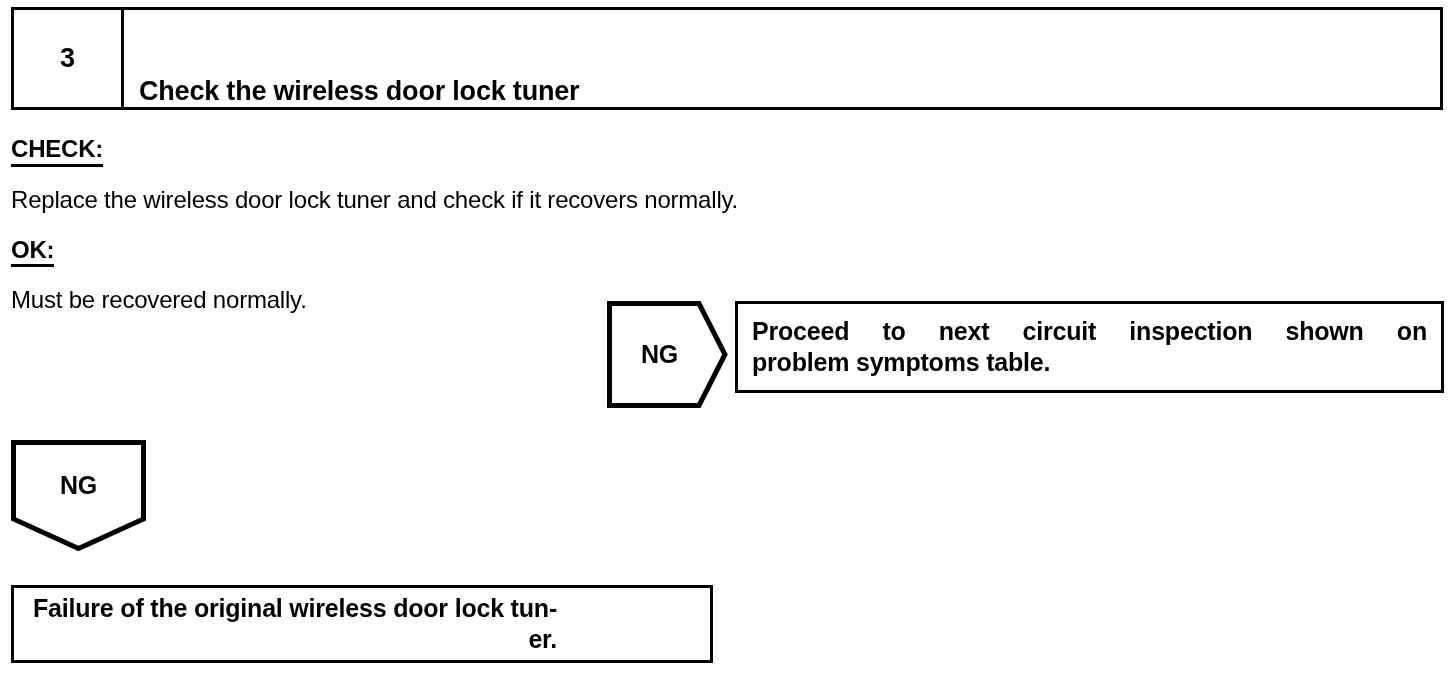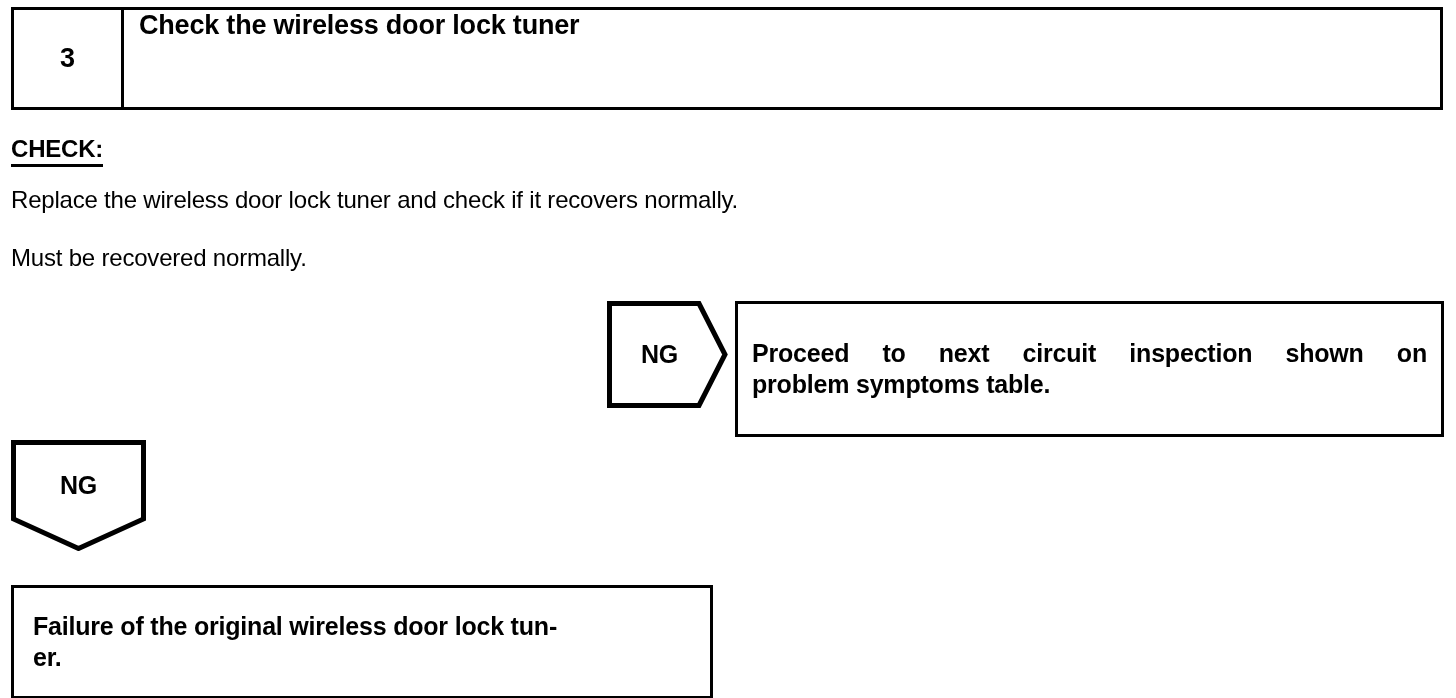--- a/index.html
+++ b/index.html
@@ -37,21 +37,21 @@
     justify-content: center;
   }
   .step-number {
     font-size: 27px;
     font-weight: bold;
     letter-spacing: 0px;
   }
   .step-title-cell {
     flex: 1;
     display: flex;
-    align-items: flex-start;
+    align-items: flex-end;
     padding-left: 15px;
     box-sizing: border-box;
   }
   .step-title {
     font-size: 27px;
     font-weight: bold;
     letter-spacing: -0.2px;
   }
 
   
@@ -108,21 +108,21 @@
     letter-spacing: -0.2px;
     pointer-events: none;
   }
 
   
   .proceed-box {
     position: absolute;
     left: 735px;
     top: 301px;
     width: 709px;
-    height: 136px;
+    height: 92px;
     border: 3px solid #000;
     box-sizing: border-box;
     display: flex;
     align-items: center;
   }
   .proceed-text {
     padding: 0 14px 0 14px;
     font-size: 25px;
     font-weight: bold;
     line-height: 1.24;
@@ -164,25 +164,26 @@
     letter-spacing: -0.2px;
     pointer-events: none;
   }
 
   
   .failure-box {
     position: absolute;
     left: 11px;
     top: 585px;
     width: 702px;
-    height: 114px;
+    height: 78px;
     border: 3px solid #000;
     box-sizing: border-box;
     display: flex;
     align-items: center;
+    text-align: right;
   }
   .failure-text {
     padding-left: 19px;
     padding-right: 10px;
     font-size: 25px;
     font-weight: bold;
     line-height: 1.26;
     letter-spacing: -0.2px;
   }
 </style>
@@ -197,20 +198,23 @@
     <span class="step-title">Check the wireless door lock tuner</span>
   </div>
 </div>
 
 <div class="detail-block">
   <div>
     <span class="label-underlined">CHECK:</span>
   </div>
   <div class="detail-line">Replace the wireless door lock tuner and check if it recovers normally.</div>
   <div class="spacer-sm"></div>
+  <div>
+    <span class="label-underlined">OK:</span>
+  </div>
   <div class="detail-line">Must be recovered normally.</div>
 </div>
 
 <div class="ng-arrow-right">
   <svg viewBox="0 0 121 107" preserveAspectRatio="none" aria-hidden="true">
     <polygon points="2.5,2.5 92,2.5 118,53.5 92,104.5 2.5,104.5" fill="#ffffff" stroke="#000000" stroke-width="5" stroke-linejoin="miter"></polygon>
   </svg>
 </div>
 <div class="ng-label-right">NG</div>
 

